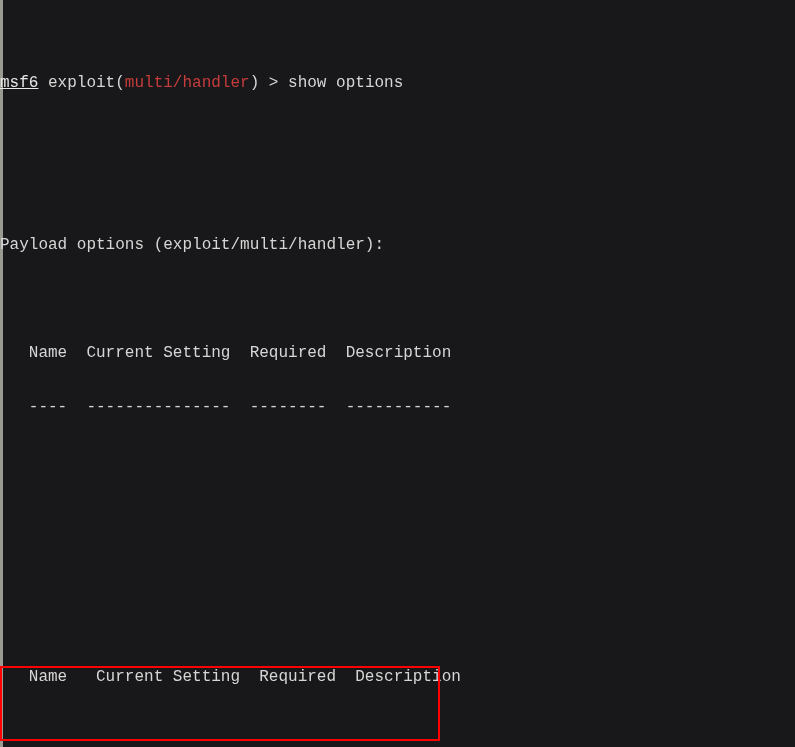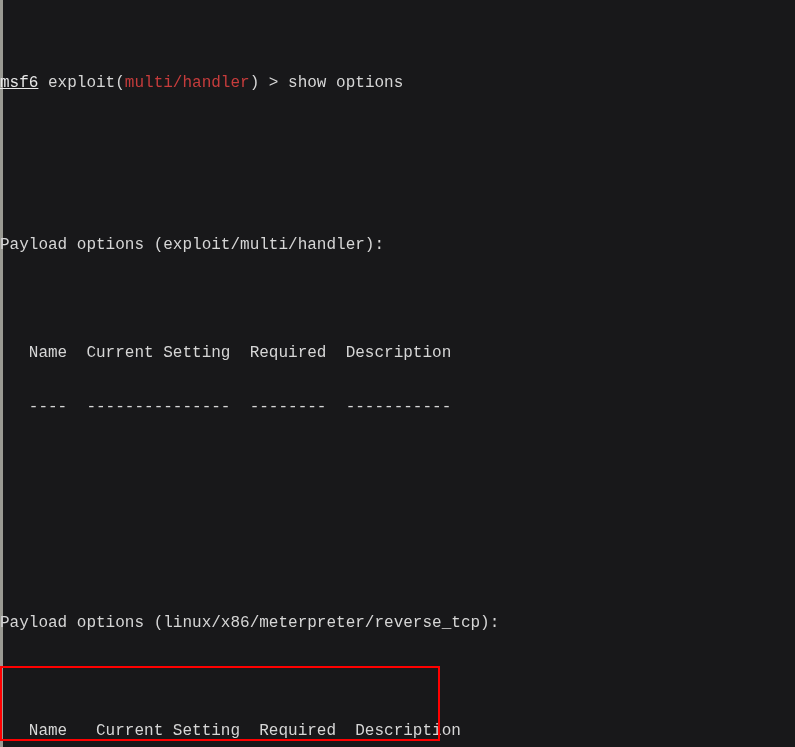--- a/index.html
+++ b/index.html
@@ -80,21 +80,20 @@
     
     <div class="line">Payload options (exploit/multi/handler):</div>
     <div class="blank"></div>
     <div class="line">   Name  Current Setting  Required  Description</div>
     <div class="line">   ----  ---------------  --------  -----------</div>
 
     <div class="blank"></div>
     <div class="blank"></div>
 
     
-    <div class="line">Payload options (linux/x86/meterpreter/reverse_tcp):</div>
     <div class="blank"></div>
     <div class="line">   Name   Current Setting  Required  Description</div>
     
     
     
 
     
     
     
 

